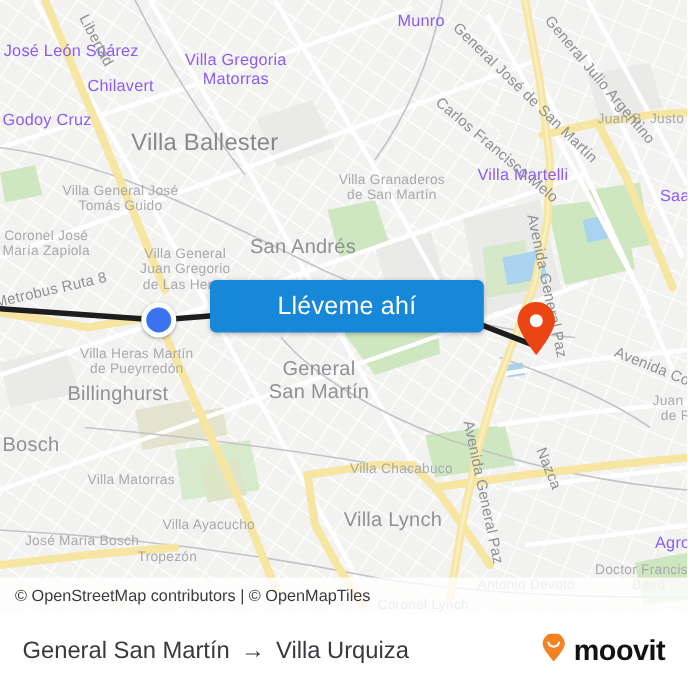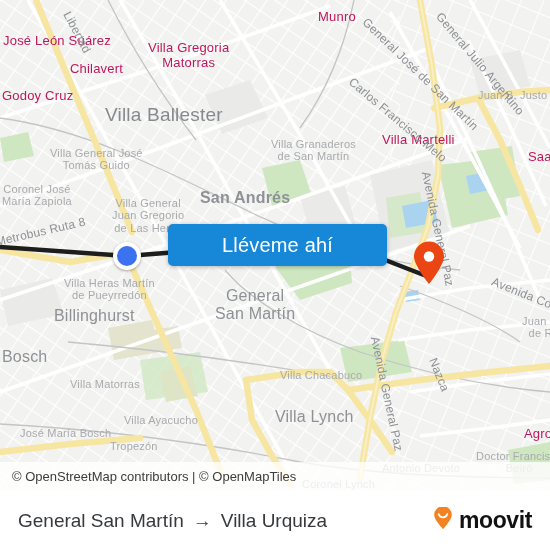--- a/index.html
+++ b/index.html
@@ -31,21 +31,21 @@
     color: #9b9da1;
     font-family: "Liberation Sans", sans-serif;
     white-space: nowrap;
     pointer-events: none;
     letter-spacing: .2px;
     line-height: 1.12;
     text-align: center;
   }
   .lbl-city   { font-size: 16px; color: #8e9196; }
   .lbl-big    { font-size: 19px; color: #86898e; }
-  .lbl-med    { font-size: 13px; color: #be185d; }
+  .lbl-med    { font-size: 13px; color: #8b5cf6; }
   .lbl-sm     { font-size: 11px; color: #a8aaae; }
   .lbl-road   { font-size: 12px; color: #8d9095; }
 
   
   #origin-marker {
     position: absolute;
     left: 113px; top: 242px;
     width: 28px; height: 28px;
     border-radius: 50%;
     background: #ffffff;
@@ -261,32 +261,32 @@
         <div class="maplabel lbl-med" style="left: 382px; top: 133px; white-space: pre;">Villa Martelli</div>
         <div class="maplabel lbl-sm" style="left: 271px; top: 138px; white-space: pre;">Villa Granaderos
 de San Martín</div>
         <div class="maplabel lbl-sm" style="left: 50px; top: 147px; white-space: pre;">Villa General José
 Tomás Guido</div>
         <div class="maplabel lbl-sm" style="left: 2px; top: 183px; white-space: pre;">Coronel José
 María Zapiola</div>
         <div class="maplabel lbl-sm" style="left: 112px; top: 197px; white-space: pre;">Villa General
 Juan Gregorio
 de Las Heras</div>
-        <div class="maplabel lbl-city" style="left: 200px; top: 189px; white-space: pre; font-weight: bold;">San Andrés</div>
+        <div class="maplabel lbl-city" style="left: 200px; top: 189px; white-space: pre;">San Andrés</div>
         <div class="maplabel lbl-med" style="left: 528px; top: 150px; white-space: pre;">Saa</div>
         <div class="maplabel lbl-sm" style="left: 64px; top: 277px; white-space: pre;">Villa Heras Martín
 de Pueyrredón</div>
         <div class="maplabel lbl-city" style="left: 8px; top: 307px; white-space: pre; margin-left: 46px;">Billinghurst</div>
         <div class="maplabel lbl-city" style="left: 2px; top: 348px; white-space: pre;">Bosch</div>
         <div class="maplabel lbl-city" style="left: 215px; top: 287px; white-space: pre;">General
 San Martín</div>
         <div class="maplabel lbl-sm" style="left: 280px; top: 369px; white-space: pre;">Villa Chacabuco</div>
         <div class="maplabel lbl-city" style="left: 252px; top: 408px; white-space: pre; margin-left: 23px;">Villa Lynch</div>
         <div class="maplabel lbl-sm" style="left: 70px; top: 378px; white-space: pre;">Villa Matorras</div>
-        <div class="maplabel lbl-sm" style="left: 124px; top: 414px; white-space: pre;">Villa Ayacucho</div>
+        <div class="maplabel lbl-sm" style="left: 130px; top: 414px; white-space: pre;">Villa Ayacucho</div>
         <div class="maplabel lbl-sm" style="left: 20px; top: 427px; white-space: pre;">José María Bosch</div>
         <div class="maplabel lbl-sm" style="left: 110px; top: 440px; white-space: pre;">Tropezón</div>
         <div class="maplabel lbl-sm" style="left: 382px; top: 462px; white-space: pre;">Antonio Devoto</div>
         <div class="maplabel lbl-sm" style="left: 302px; top: 478px; white-space: pre;">Coronel Lynch</div>
         <div class="maplabel lbl-sm" style="left: 476px; top: 450px; white-space: pre;">Doctor Francisco
 Beiró</div>
         <div class="maplabel lbl-med" style="left: 524px; top: 427px; white-space: pre;">Agro</div>
         <div class="maplabel lbl-sm" style="left: 522px; top: 315px; white-space: pre;">Juan M
 de R</div>
       </div>

